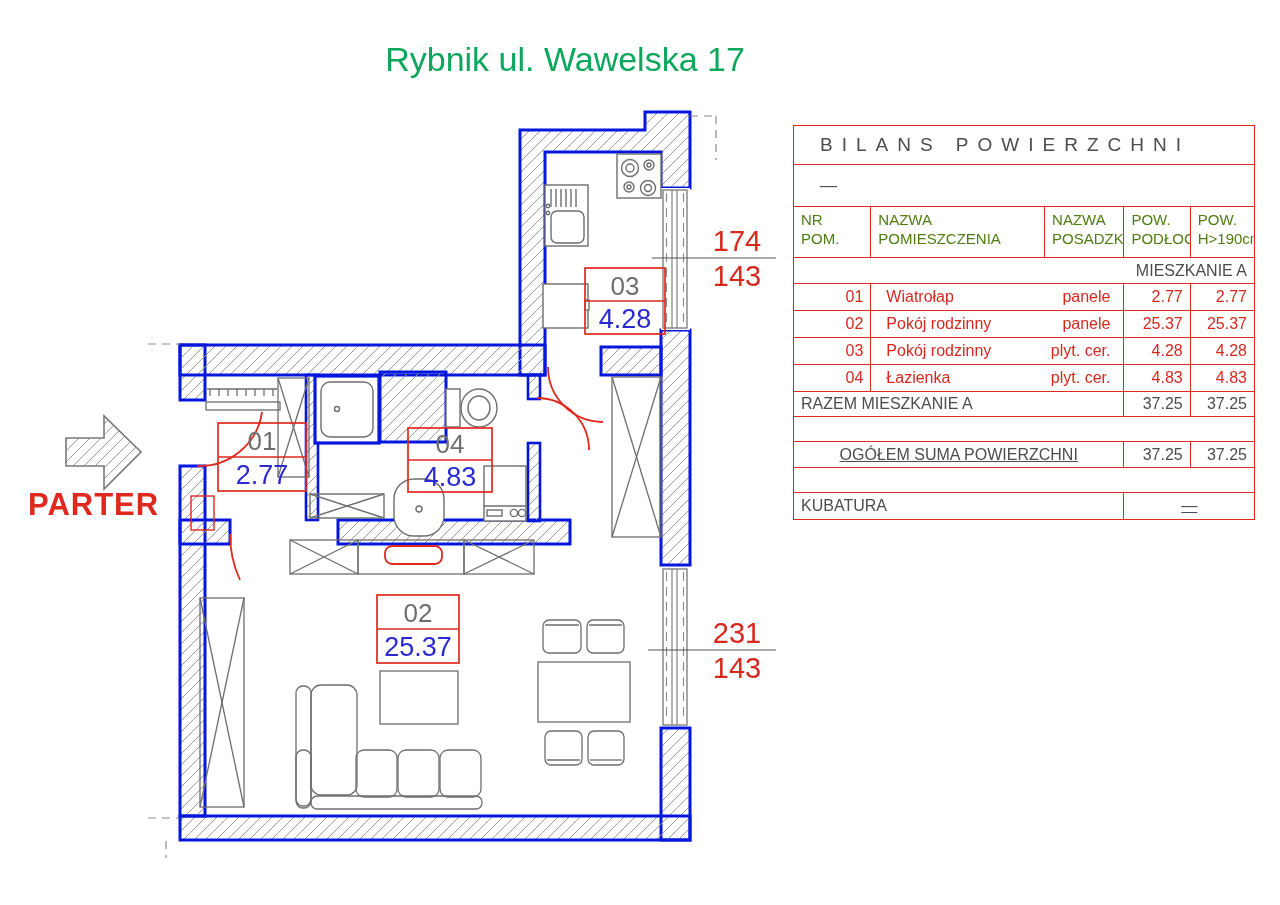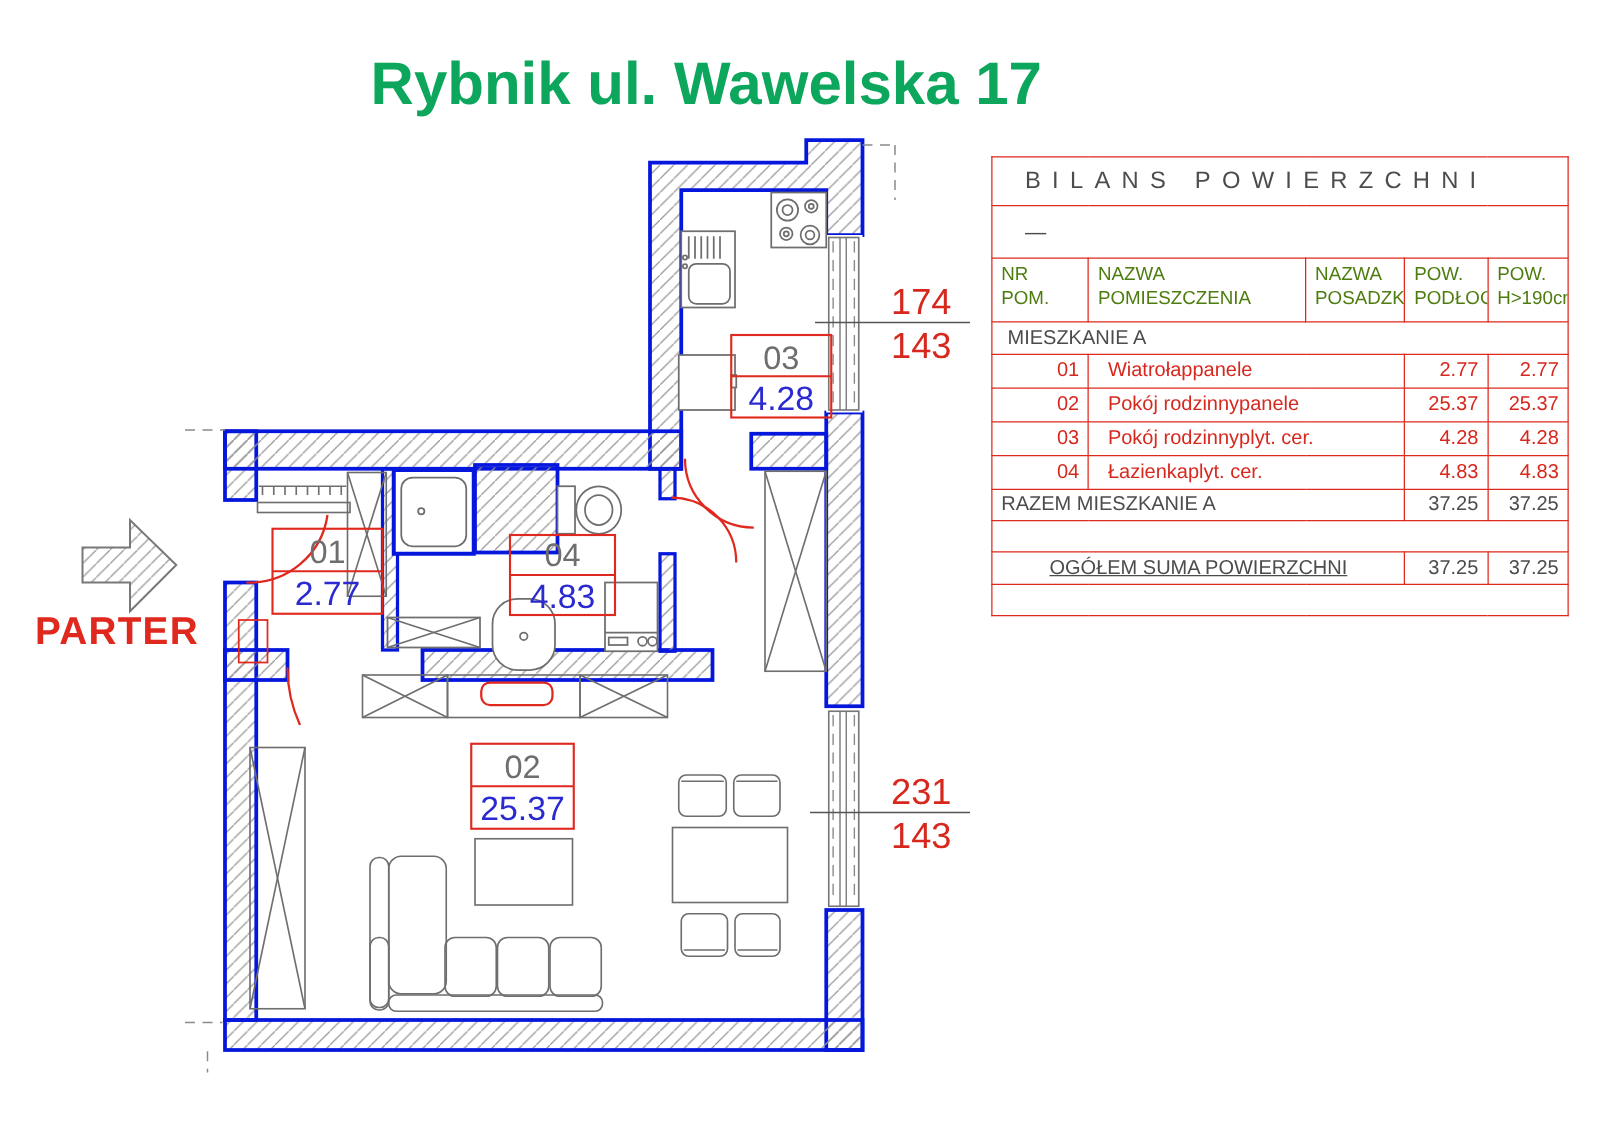--- a/index.html
+++ b/index.html
@@ -1,41 +1,41 @@
 <!DOCTYPE html>
 <html><head>
 <meta charset="utf-8">
 <style>
   html,body{margin:0;padding:0;background:#fff;}
   .stage{position:relative;width:1280px;height:905px;background:#fff;overflow:hidden;
          font-family:"Liberation Sans",sans-serif;}
   .page-title{position:absolute;top:40px;left:170px;width:790px;text-align:center;
-              font-size:48px;font-weight:bold;color:#0ca75c;white-space:nowrap;}
+              font-size:34px;font-weight:normal;color:#0ca75c;white-space:nowrap;}
   svg.plan{position:absolute;left:0;top:0;}
 
   
   table.bilans{position:absolute;left:793px;top:125px;width:462px;border-collapse:collapse;
                table-layout:fixed;color:#4c4c4c;}
   table.bilans td{border:1.6px solid #e0291e;font-size:16px;padding:0 7px;overflow:hidden;
                   vertical-align:middle;}
   tr.r-title td{height:38px;font-size:19px;letter-spacing:9px;padding-left:26px;}
   tr.r-dash  td{height:41px;padding-left:26px;font-size:17px;}
   tr.r-head  td{height:46px;color:#4d7c0f;font-size:15px;line-height:1.25;
                 white-space:pre-line;vertical-align:top;padding-top:4px;}
-  tr.r-sec   td{height:25px;padding-left:12px;}
+  tr.r-sec   td{height:25px;padding-left:12px;text-align:right;}
   tr.r-data  td{height:26px;}
   tr.r-razem td{height:24px;}
   tr.r-spacer td{height:24px;}
   tr.r-total td{height:25px;}
   tr.r-kub   td{height:26px;}
   td.red, span.red{color:#d7281e;}
   td.num{text-align:right;}
   td.val{text-align:right;}
   td.cell-nf{padding:0;}
-  .nf{display:flex;padding:0 6px 0 8px;}
+  .nf{display:flex;justify-content:space-between;padding:0 6px 0 8px;}
   td.center{text-align:center;text-decoration:underline;}
   td.kub{padding-left:72px;}
 </style>
 </head>
 <body>
 
 <div class="stage">
 
   <div class="page-title">Rybnik ul. Wawelska 17</div>
 
@@ -357,16 +357,20 @@
         <td colspan="5"></td>
       </tr>
       <tr class="r-total">
         <td colspan="3" class="center">OGÓŁEM SUMA POWIERZCHNI</td>
         <td class="val">37.25</td>
         <td class="val">37.25</td>
       </tr>
       <tr class="r-spacer">
         <td colspan="5"></td>
       </tr>
+      <tr class="r-kub">
+        <td colspan="3" class="kub">KUBATURA</td>
+        <td colspan="2" class="center">—</td>
+      </tr>
     </tbody>
   </table>
 
 </div>
 
 </body></html>

